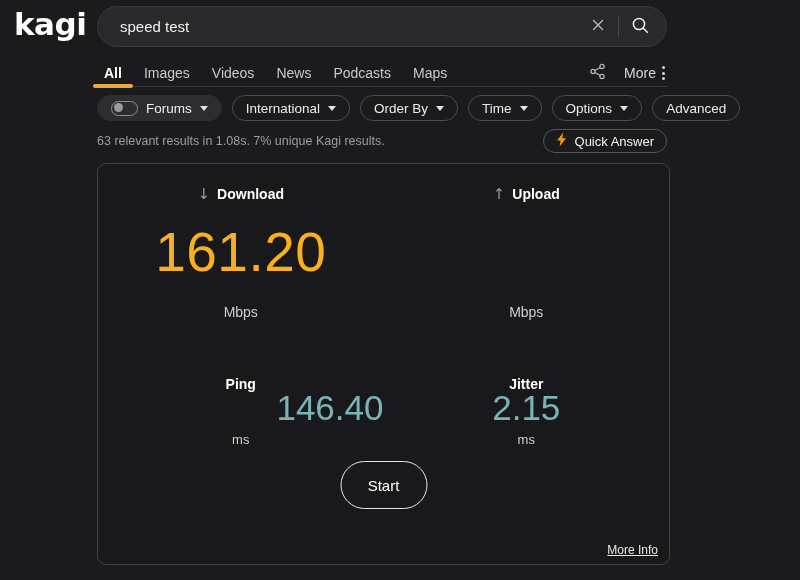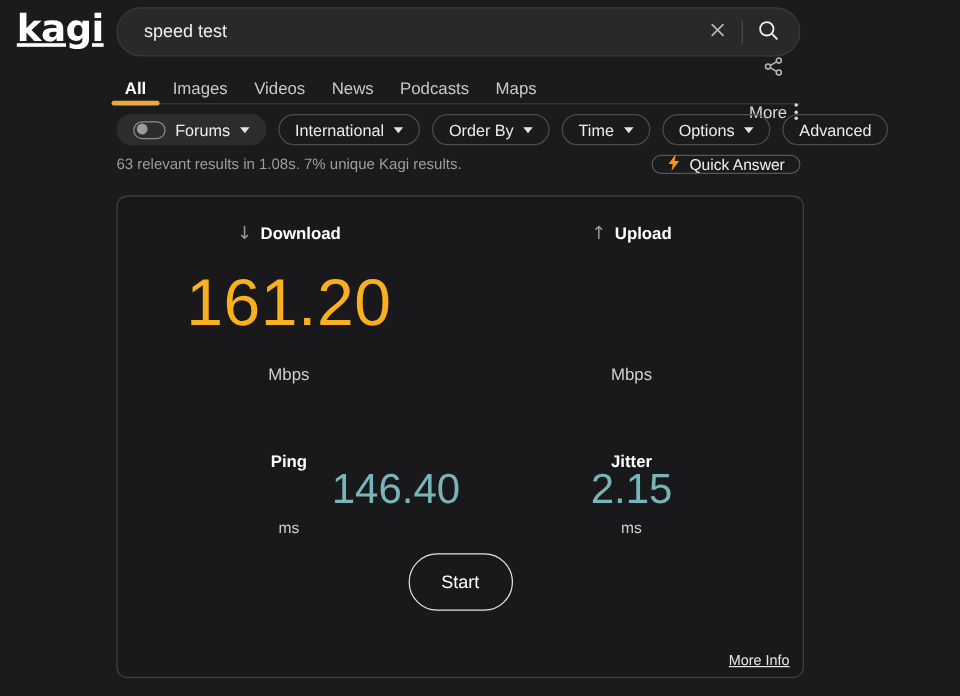--- a/index.html
+++ b/index.html
@@ -7,21 +7,21 @@
   body { font-family:"Liberation Sans","DejaVu Sans",sans-serif; }
   .page {
     position:relative; width:800px; height:580px;
     background:#1b1b1d; overflow:hidden; color:#e8e8ea;
   }
 
   
   .logo {
     position:absolute; left:14px; top:6px;
     font-size:31px; font-weight:bold; color:#ffffff;
-    letter-spacing:-0.5px; font-family:"DejaVu Sans","Liberation Sans",sans-serif;text-decoration:underline;
+    letter-spacing:-0.5px; font-family:"DejaVu Sans","Liberation Sans",sans-serif;
   }
   .searchbar {
     position:absolute; left:97px; top:6px; width:570px; height:41px;
     background:#29292c; border:1px solid #3b3b3e; border-radius:21px;
     display:flex; align-items:center; padding:0 14px 0 22px;
   }
   .search-input {
     flex:1; background:transparent; border:none; outline:none;
     color:#f0f0f2; font-size:15px; font-family:inherit;
   }
@@ -36,21 +36,21 @@
   }
   .tab {
     position:relative; font-size:14px; color:#c9c9cd; padding:0 11px;
     height:100%; display:flex; align-items:center; cursor:pointer;
   }
   .tab.active { color:#ffffff; font-weight:bold; }
   .tab.active::after {
     content:""; position:absolute; left:0; right:0; bottom:-2px; height:4px;
     background:#edaa3c; border-radius:3px;
   }
-  .tabs-right { margin-left:auto; display:flex; align-items:center; gap:16px; padding-right:2px;flex-direction:column; }
+  .tabs-right { margin-left:auto; display:flex; align-items:center; gap:16px; padding-right:2px; }
   .more-group { display:flex; align-items:center; gap:6px; cursor:pointer; }
   .more-label { font-size:14px; color:#d8d8dc; }
   .vdots { display:flex; flex-direction:column; gap:2.5px; }
   .vdots i { width:3px; height:3px; border-radius:50%; background:#d8d8dc; display:block; }
 
   
   .filters-row {
     position:absolute; left:97px; top:95px; display:flex; align-items:center; gap:10px;
   }
   .pill {
@@ -74,21 +74,21 @@
     border-radius:50%; background:#9b9b9f;
   }
 
   
   .results-row {
     position:absolute; left:97px; top:129px; width:570px;
     display:flex; align-items:center;
   }
   .results-text { font-size:12.5px; color:#9d9da2; }
   .quick-answer {
-    margin-left:auto; height:16px; display:inline-flex; align-items:center; gap:8px;
+    margin-left:auto; height:24px; display:inline-flex; align-items:center; gap:8px;
     border:1px solid #56565a; border-radius:13px; padding:0 12px; background:transparent;
     color:#f2f2f4; font-size:13px; cursor:pointer; font-family:inherit;
   }
 
   
   .card {
     position:absolute; left:97px; top:163px; width:573px; height:402px;
     background:#19191b; border:1px solid #424246; border-radius:9px;
   }
   .st-row { position:absolute; left:0; width:100%; display:flex; }

